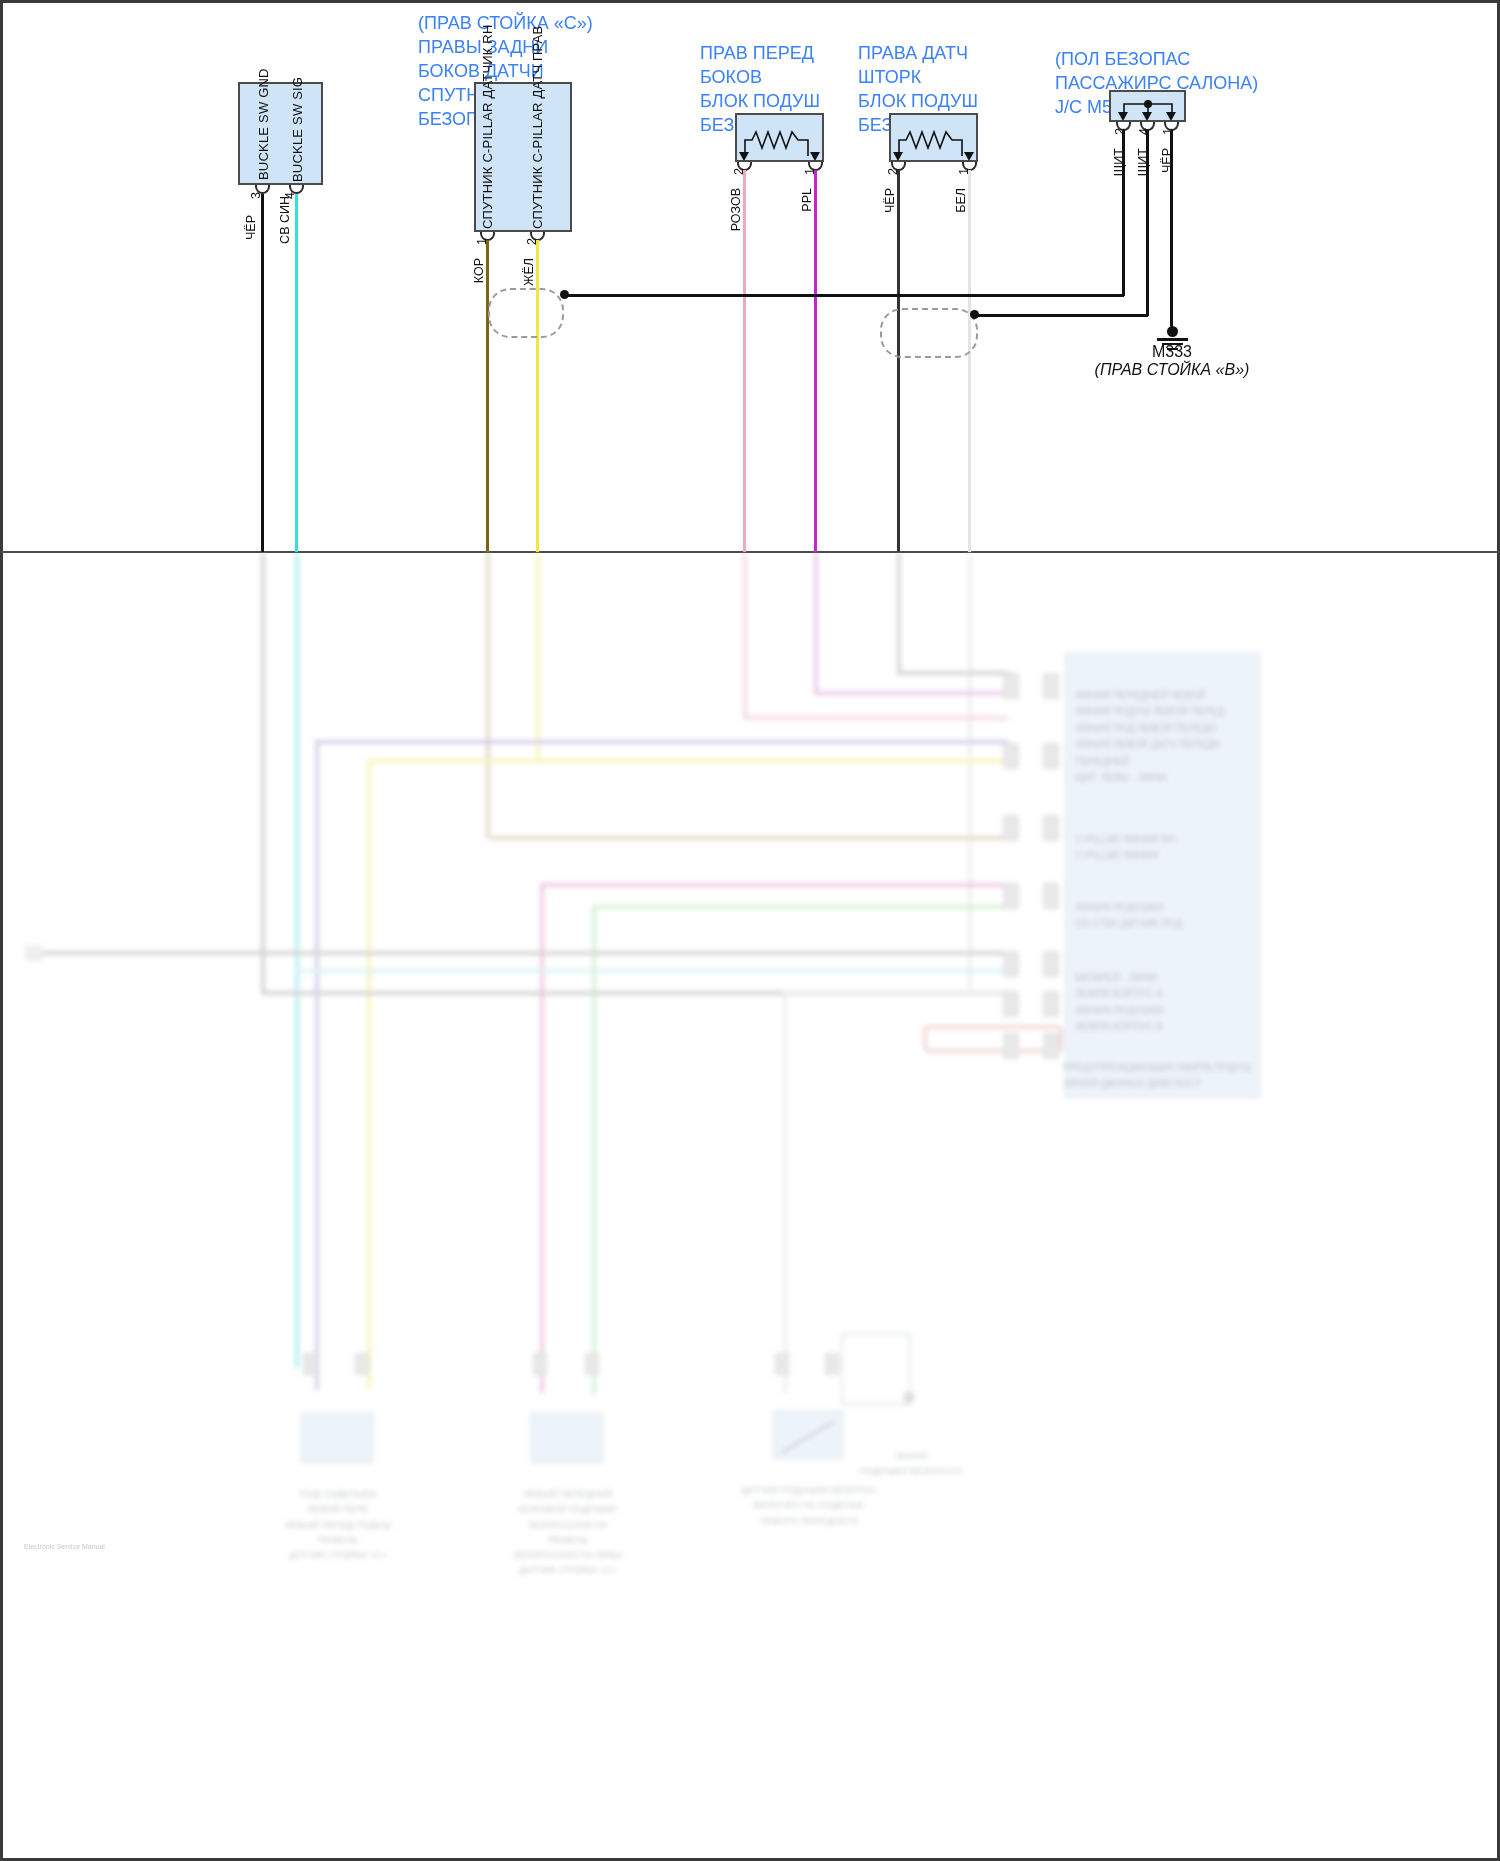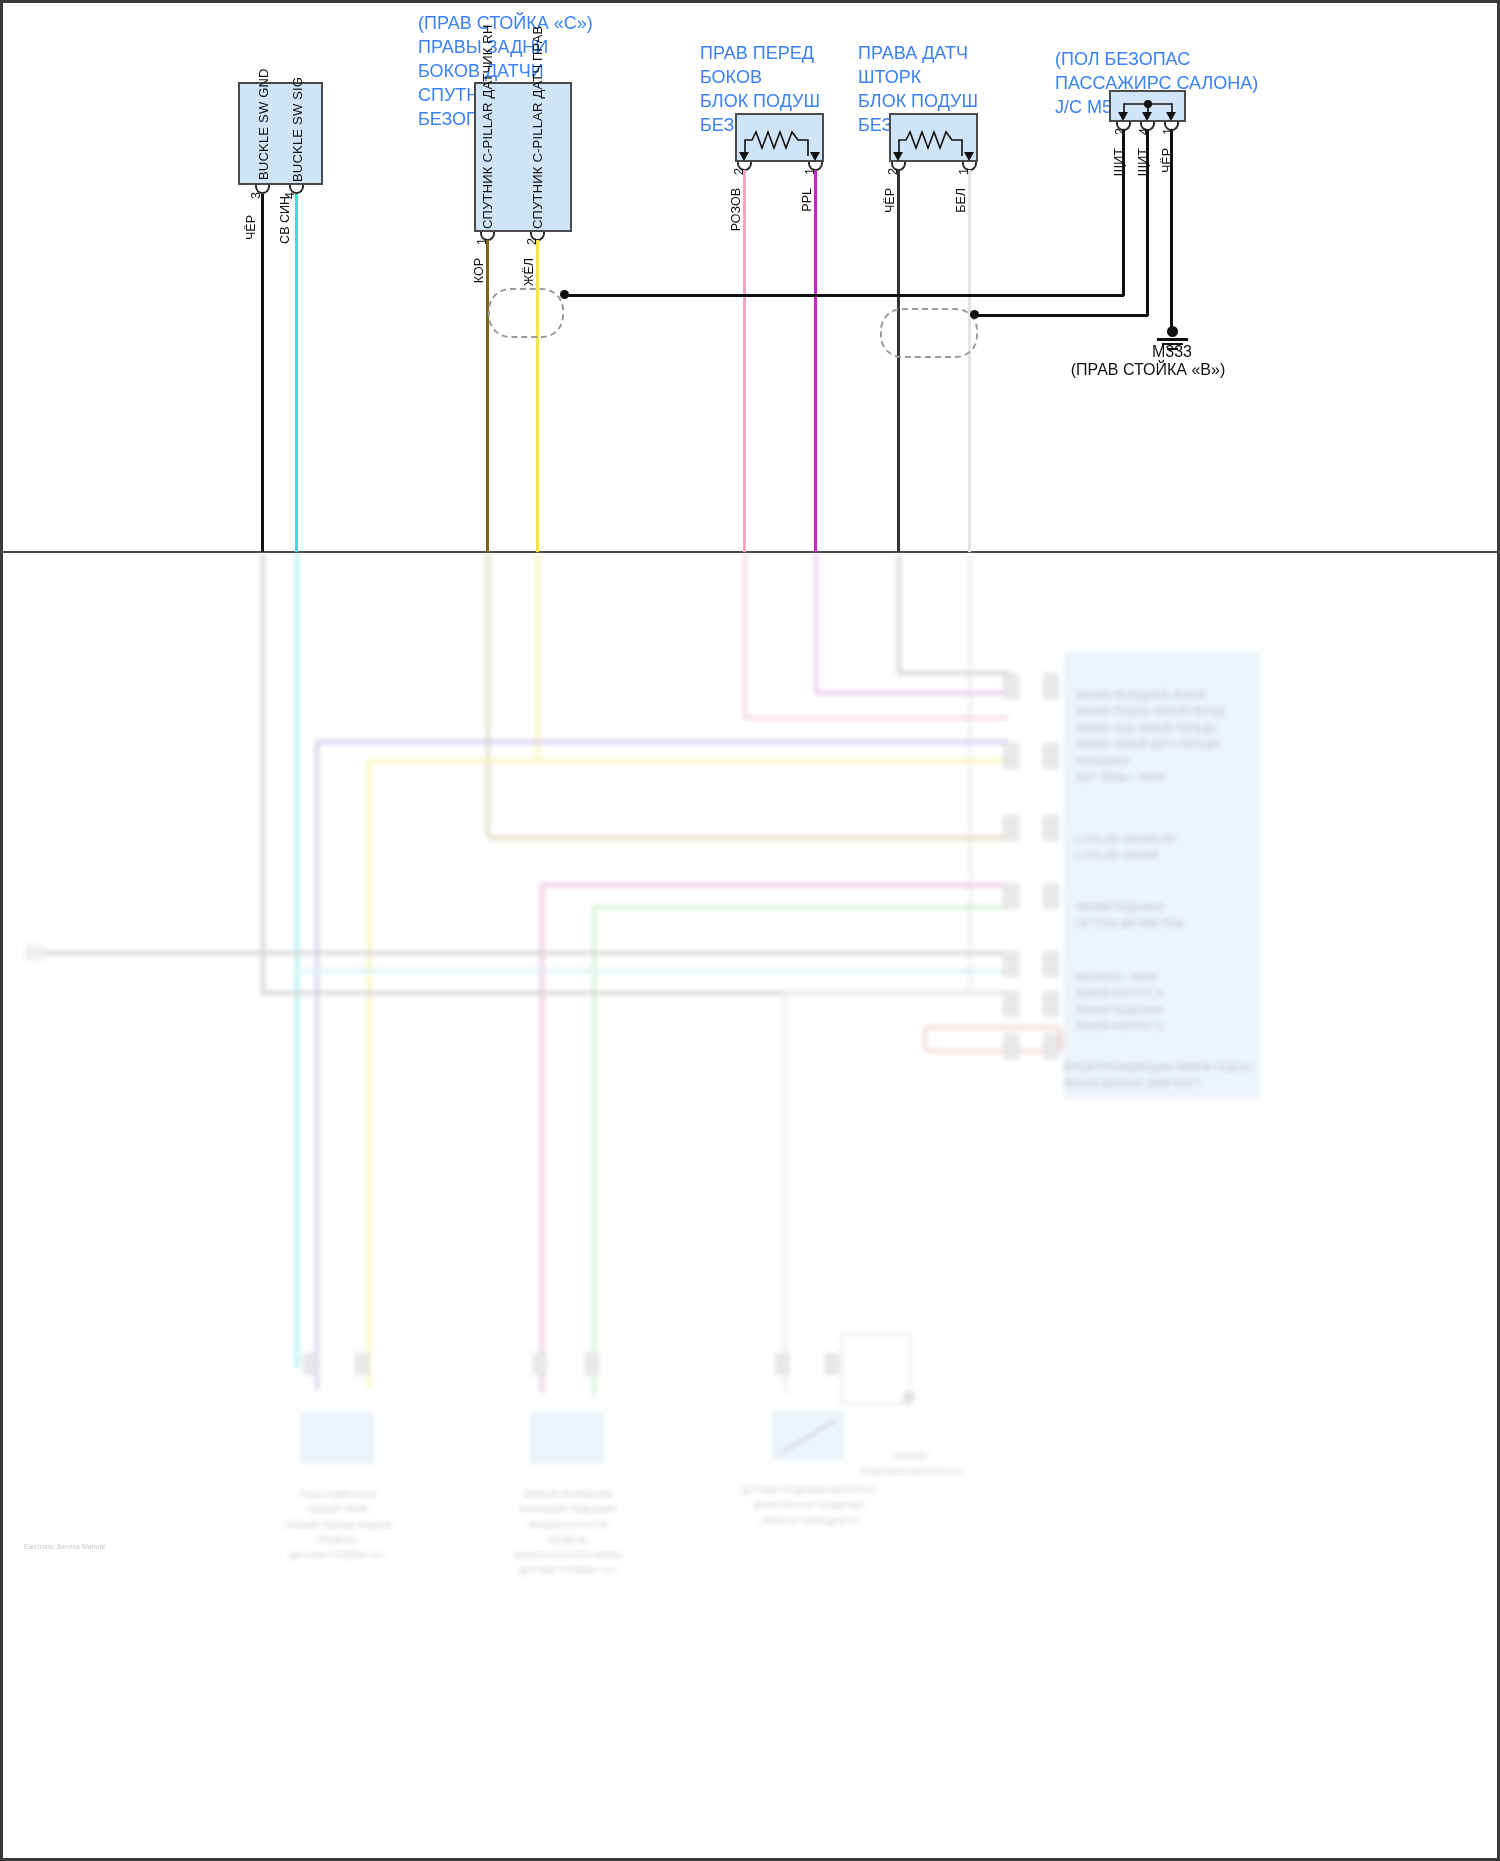--- a/index.html
+++ b/index.html
@@ -339,21 +339,21 @@
   <div class="dot" style="left:970px; top:310px;"></div>
 
   <div class="wire wv" style="left:1170px; top:130px; height:198px;"></div>
 
   <div class="gnd-dot" style="left:1167px; top:326px;"></div>
   <div class="gnd-b1" style="left:1157px; top:338px; width:31px; height:2.5px;"></div>
   <div class="gnd-b2" style="left:1162px; top:343px; width:21px; height:2px;"></div>
   <div class="gnd-b3" style="left:1167px; top:348px; width:11px; height:2px;"></div>
 
   <div class="gnd-label" style="left:1092px; top:342px; width:160px;">M333</div>
-  <div class="gnd-label" style="left:1048px; top:360px; width:200px;">(ПРАВ СТОЙКА «B»)</div>
+  <div class="gnd-label" style="left:1072px; top:360px; width:200px;font-style:italic;">(ПРАВ СТОЙКА «B»)</div>
 
   <div class="faded-zone">
 
     <div style="position:absolute; left:292px; top:0; width:4px; height:815px; background:#33e0e0;"></div>
     <div style="position:absolute; left:258px; top:0; width:4px; height:440px; background:#9a9a9a;"></div>
     <div style="position:absolute; left:483px; top:0; width:4px; height:285px; background:#b9a96a;"></div>
     <div style="position:absolute; left:533px; top:0; width:4px; height:210px; background:#f2e73d;"></div>
     <div style="position:absolute; left:740px; top:0; width:4px; height:165px; background:#f0a8c0;"></div>
     <div style="position:absolute; left:811px; top:0; width:4px; height:140px; background:#e27ae2;"></div>
     <div style="position:absolute; left:894px; top:0; width:4px; height:120px; background:#999;"></div>

